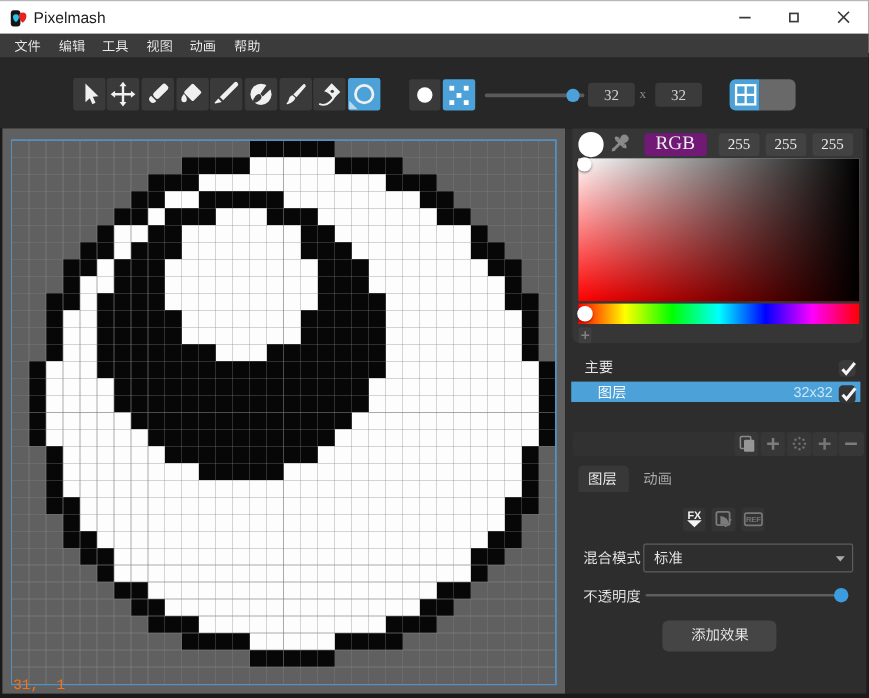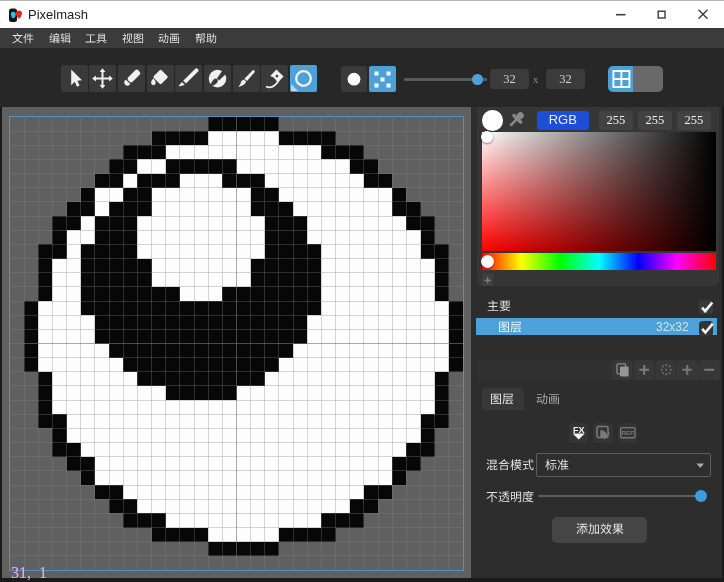--- a/index.html
+++ b/index.html
@@ -226,36 +226,36 @@
       <rect x="0" y="395.88" width="453" height="1" fill="rgba(132,132,132,0.33)"></rect>
       <rect x="410.03" y="0" width="1" height="453" fill="rgba(132,132,132,0.33)"></rect>
       <rect x="0" y="410.03" width="453" height="1" fill="rgba(132,132,132,0.33)"></rect>
       <rect x="424.19" y="0" width="1" height="453" fill="rgba(132,132,132,0.33)"></rect>
       <rect x="0" y="424.19" width="453" height="1" fill="rgba(132,132,132,0.33)"></rect>
       <rect x="438.34" y="0" width="1" height="453" fill="rgba(132,132,132,0.33)"></rect>
       <rect x="0" y="438.34" width="453" height="1" fill="rgba(132,132,132,0.33)"></rect>
 </g>
 <rect x="0.5" y="0.5" width="454" height="454" fill="none" stroke="#5690c0" stroke-width="1.5"></rect>
 </svg>
-<div class="abs" style="left:11px;top:564px;font-family:Liberation Serif, serif;font-size:16px;color:#f0abfc">31,&nbsp; 1</div>
+<div class="abs" style="left:11px;top:564px;font-family:Liberation Mono, monospace;font-size:12px;color:#f97316">31,&nbsp; 1</div>
 
 <div class="abs" style="left:471px;top:107px;width:251px;height:471px;background:#2d2d2d"></div>
 <div class="abs" style="left:476.5px;top:107px;width:242px;height:179px;background:#363636;border-radius:0 0 6px 6px"></div>
 <div class="abs" style="left:482.2px;top:110.2px;width:20.4px;height:20.4px;background:#fff;border-radius:50%"></div>
 <svg width="26" height="26" style="position:absolute;left:503px;top:107px">
     <g fill="#8a8a8a" transform="rotate(45 13 13)">
       <path d="M13 21.8 l-1.9 -2.6 h3.8 Z"></path>
       <rect x="11.8" y="12.6" width="2.4" height="7"></rect>
       <rect x="9.6" y="9.4" width="6.8" height="3.6" rx="0.8"></rect>
       <path d="M6.6 10.4 l3 -1.4 v4.4 l-3 -1.4 Z"></path>
       <path d="M19.4 10.4 l-3 -1.4 v4.4 l3 -1.4 Z"></path>
       <circle cx="13" cy="6.8" r="3.4"></circle>
     </g>
   </svg>
-<div class="abs" style="left:536.5px;top:111px;width:52.5px;height:18.5px;background:#1d4ed8;border-radius:3px;line-height:18.5px;text-align:center;font-family:Liberation Sans, sans-serif;font-size:13px;color:#ededed">RGB</div>
+<div class="abs" style="left:536.5px;top:111px;width:52.5px;height:18.5px;background:#701a75;border-radius:3px;line-height:18.5px;text-align:center;font-family:Liberation Serif, serif;font-size:16px;color:#ededed">RGB</div>
 <div class="abs" style="left:598.5px;top:111px;width:34.5px;height:18.5px;background:#424242;border-radius:3px;line-height:18.5px;text-align:center;font-family:'Liberation Serif',serif;font-size:12.5px;color:#ededed">255</div>
 <div class="abs" style="left:637.5px;top:111px;width:34.5px;height:18.5px;background:#424242;border-radius:3px;line-height:18.5px;text-align:center;font-family:'Liberation Serif',serif;font-size:12.5px;color:#ededed">255</div>
 <div class="abs" style="left:676.5px;top:111px;width:34.5px;height:18.5px;background:#424242;border-radius:3px;line-height:18.5px;text-align:center;font-family:'Liberation Serif',serif;font-size:12.5px;color:#ededed">255</div>
 <div class="abs" style="left:482px;top:132px;width:234px;height:119px;background:linear-gradient(to right, rgba(0,0,0,0), #000), linear-gradient(to bottom, #fff, #f00)"></div>
 <div class="abs" style="left:480.5px;top:130.5px;width:12px;height:12px;background:#fff;border-radius:50%;box-shadow:0 1px 2px rgba(0,0,0,0.45)"></div>
 <div class="abs" style="left:482px;top:253px;width:234px;height:17px;background:linear-gradient(to right,#f00 0%,#ff0 16.7%,#0f0 33.3%,#0ff 50%,#00f 66.7%,#f0f 83.3%,#f00 100%)"></div>
 <div class="abs" style="left:481px;top:255px;width:13px;height:13px;background:#fff;border-radius:50%;box-shadow:0 1px 2px rgba(0,0,0,0.45)"></div>
 <div class="abs" style="left:481.5px;top:273px;width:11.5px;height:12.5px;background:#3f3f3f;border-radius:2px"><svg width="12" height="13">
       <path d="M5.7 3 V9.6 M2.4 6.3 H9" stroke="#828282" stroke-width="1.3"></path>
     </svg></div>
@@ -272,21 +272,21 @@
     </svg></div>
 <div class="abs" style="left:475.5px;top:317.5px;width:241.5px;height:17.5px;background:#4ba1d8"></div>
 <svg style="position:absolute;left:498px;top:320.5px;width:24.0px;height:12px;fill:#ffffff;opacity:1.0" viewBox="0 0 2000 1000" preserveAspectRatio="xMinYMin meet">
     <g transform="translate(0,853) scale(1,-1)">
       <path d="M375 279C455 262 557 227 613 199L644 250C588 276 487 309 407 325ZM275 152C413 135 586 95 682 61L715 117C618 149 445 188 310 203ZM84 796V-80H156V-38H842V-80H917V796ZM156 29V728H842V29ZM414 708C364 626 278 548 192 497C208 487 234 464 245 452C275 472 306 496 337 523C367 491 404 461 444 434C359 394 263 364 174 346C187 332 203 303 210 285C308 308 413 345 508 396C591 351 686 317 781 296C790 314 809 340 823 353C735 369 647 396 569 432C644 481 707 538 749 606L706 631L695 628H436C451 647 465 666 477 686ZM378 563 385 570H644C608 531 560 496 506 465C455 494 411 527 378 563Z"></path>
     </g>
     <g transform="translate(1000,853) scale(1,-1)">
       <path d="M304 456V389H873V456ZM209 727H811V607H209ZM133 792V499C133 340 124 117 31 -40C50 -47 83 -66 98 -78C195 86 209 331 209 499V542H886V792ZM288 -64C319 -52 367 -48 803 -19C818 -45 832 -70 842 -89L911 -55C877 6 806 112 751 189L686 162C712 126 740 83 766 41L380 18C433 74 487 145 533 218H943V284H239V218H438C394 142 338 72 320 52C298 27 278 9 261 6C270 -13 283 -49 288 -64Z"></path>
     </g>
   </svg>
-<div class="abs" style="left:656px;top:320px;width:38px;text-align:left;font-size:12px;color:rgba(235,247,255,0.8)">32x32</div>
+<div class="abs" style="left:656px;top:320px;width:38px;text-align:right;font-size:12px;color:rgba(235,247,255,0.8)">32x32</div>
 <div style="position:absolute;left:698.5px;top:321px;width:14.5px;height:14.5px;background:#343434;border-radius:3.5px"><svg width="18.5" height="16.5">
       <path d="M3.19 7.9750000000000005 L6.38 11.600000000000001 L13.774999999999999 2.61" fill="none" stroke="#f5f5f5" stroke-width="2.6"></path>
     </svg></div>
 <div class="abs" style="left:477px;top:360px;width:242.5px;height:19.5px;background:#313131;border-radius:2px"></div>
 <div style="position:absolute;left:612px;top:360px;width:20.4px;height:19.5px;background:#373737;border-radius:3px;overflow:hidden"><svg width="20.4" height="19.5">
       <rect x="5" y="3.8" width="8.6" height="10" rx="1" fill="none" stroke="#8a8a8a" stroke-width="1.3"></rect>
       <rect x="8" y="6.4" width="8.6" height="10" rx="1" fill="#969696"></rect>
     </svg></div>
 <div style="position:absolute;left:633.8px;top:360px;width:20.4px;height:19.5px;background:#373737;border-radius:3px;overflow:hidden"><svg width="20.4" height="19.5">
       <path d="M10.2 4.9 V14.7 M5.3 9.8 H15.1" stroke="#7d7d7d" stroke-width="2.1"></path>

